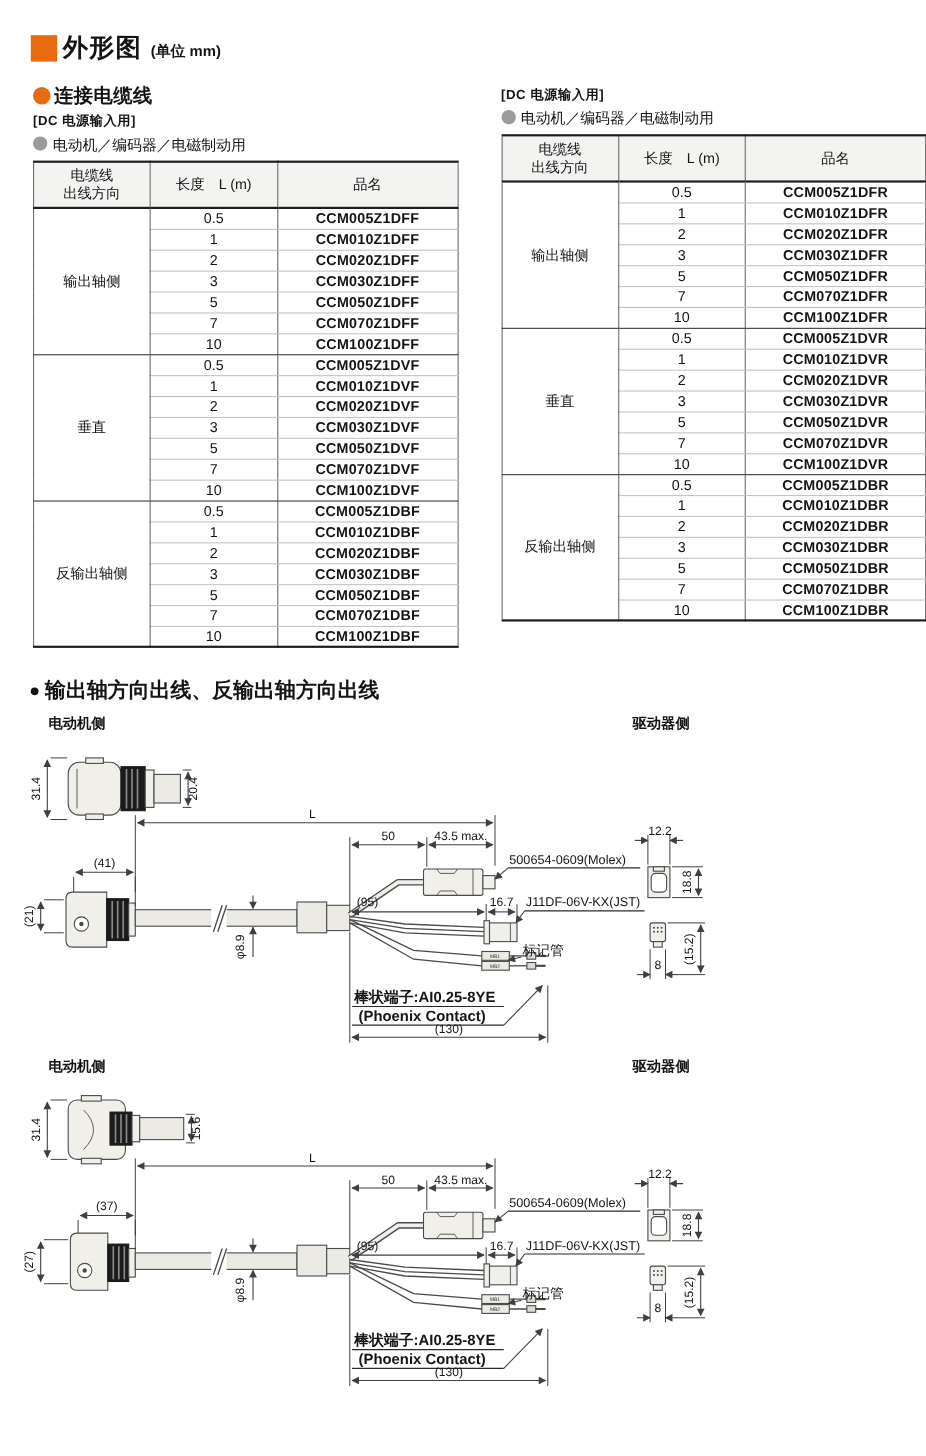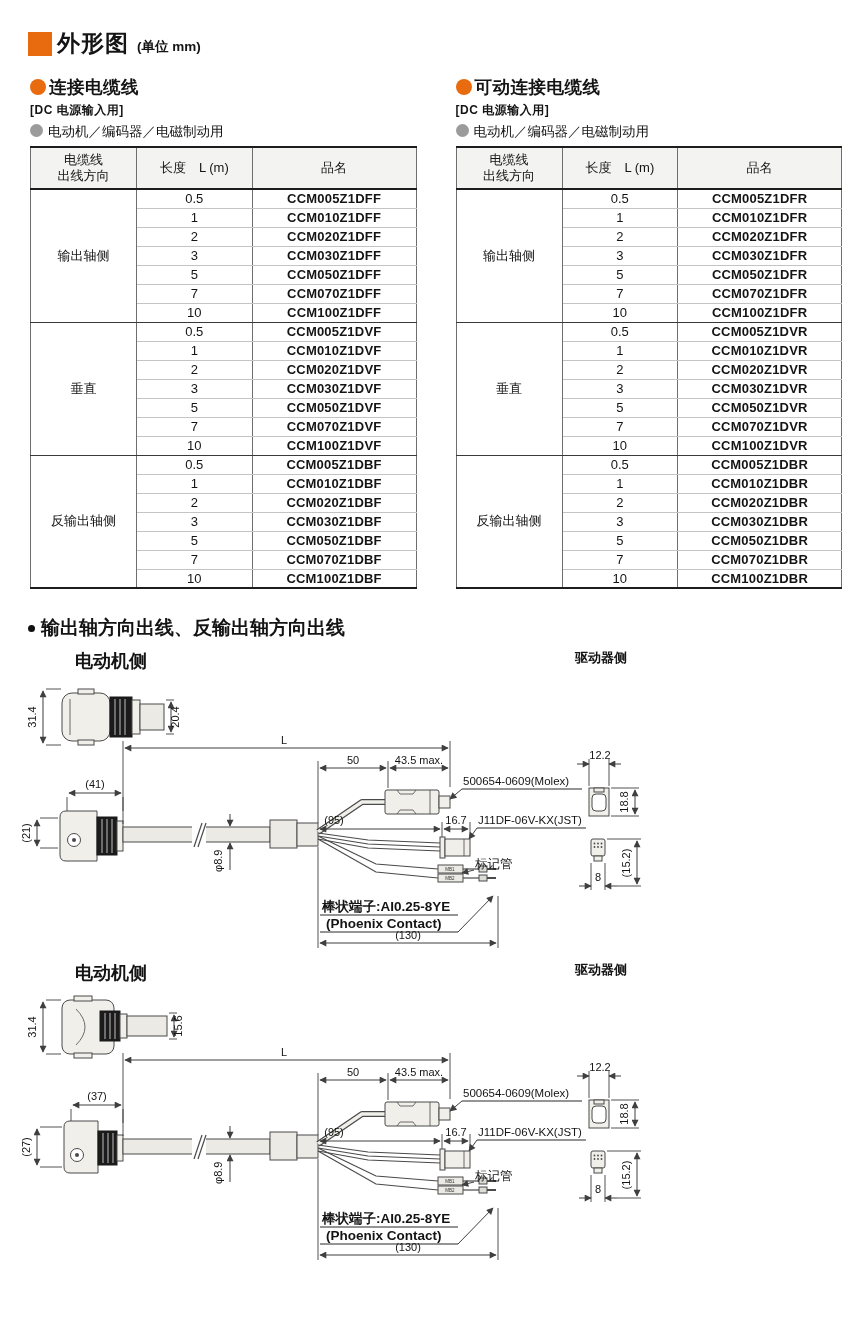--- a/index.html
+++ b/index.html
@@ -27,21 +27,21 @@
   th, td { border-left:1px solid #6e6e6e; border-right:1px solid #6e6e6e; }
   td { font-size:13px; height:19px; text-align:center; border-bottom:1px solid #c4c4c4; padding:0; }
   td.name { font-weight:bold; letter-spacing:0.2px; }
   td.dir { border-bottom:1.6px solid #3a3a3a; }
   tr.group-end td { border-bottom:1.6px solid #3a3a3a; }
 
   .draw-section { margin-left:16px; }
   .draw-head { margin:26px 0 0 12px; font-size:19px; font-weight:bold; display:flex; align-items:center; }
   .dot { width:7px; height:7px; background:#111; border-radius:50%; display:inline-block; margin-right:6px; }
   .side-labels { position:relative; width:810px; height:20px; margin-top:8px; }
-  .side-labels .motor { position:absolute; left:28px; top:0; font-size:18px; font-weight:bold;margin-left:31px; }
+  .side-labels .motor { position:absolute; left:28px; top:0; font-size:13px; font-weight:bold; }
   .side-labels .driver { position:absolute; left:559px; top:0; font-size:13px; font-weight:bold; }
   svg.drawing { display:block; margin-top:2px; }
 
   
   .dim { stroke:#3f3f3f; stroke-width:1; fill:none; }
   .ext { stroke:#3f3f3f; stroke-width:0.9; fill:none; }
   .ext2 { stroke:#2a2a2a; stroke-width:1.1; fill:none; }
   .part { fill:#f0efea; stroke:#4a4a4a; stroke-width:1; }
   .partW { fill:#ffffff; stroke:#4a4a4a; stroke-width:1; }
   .cable { fill:#eceae4; stroke:#4a4a4a; stroke-width:1; }
@@ -176,21 +176,20 @@
           </tr>
           <tr class="group-end">
             <td class="len">10</td>
             <td class="name">CCM100Z1DBF</td>
           </tr>
         </tbody>
     </table>
   </section>
 
   <section class="col">
-    <h2 class="sec-title"><span class="bullet orange"></span><span>可动连接电缆线</span></h2>
     <div class="sec-sub">[DC 电源输入用]</div>
     <div class="sec-note"><span class="bullet gray"></span><span>电动机／编码器／电磁制动用</span></div>
     <table>
       <colgroup>
           <col class="c1">
           <col class="c2">
           <col class="c3">
         </colgroup>
       <thead>
         <tr>

